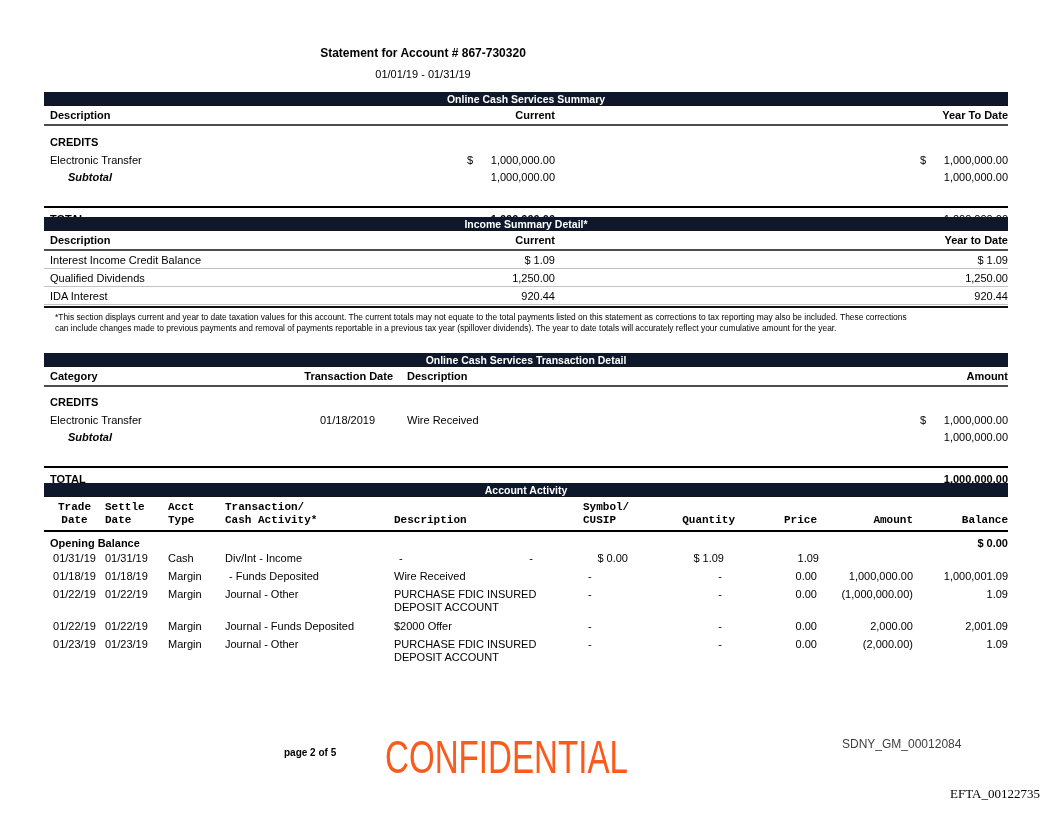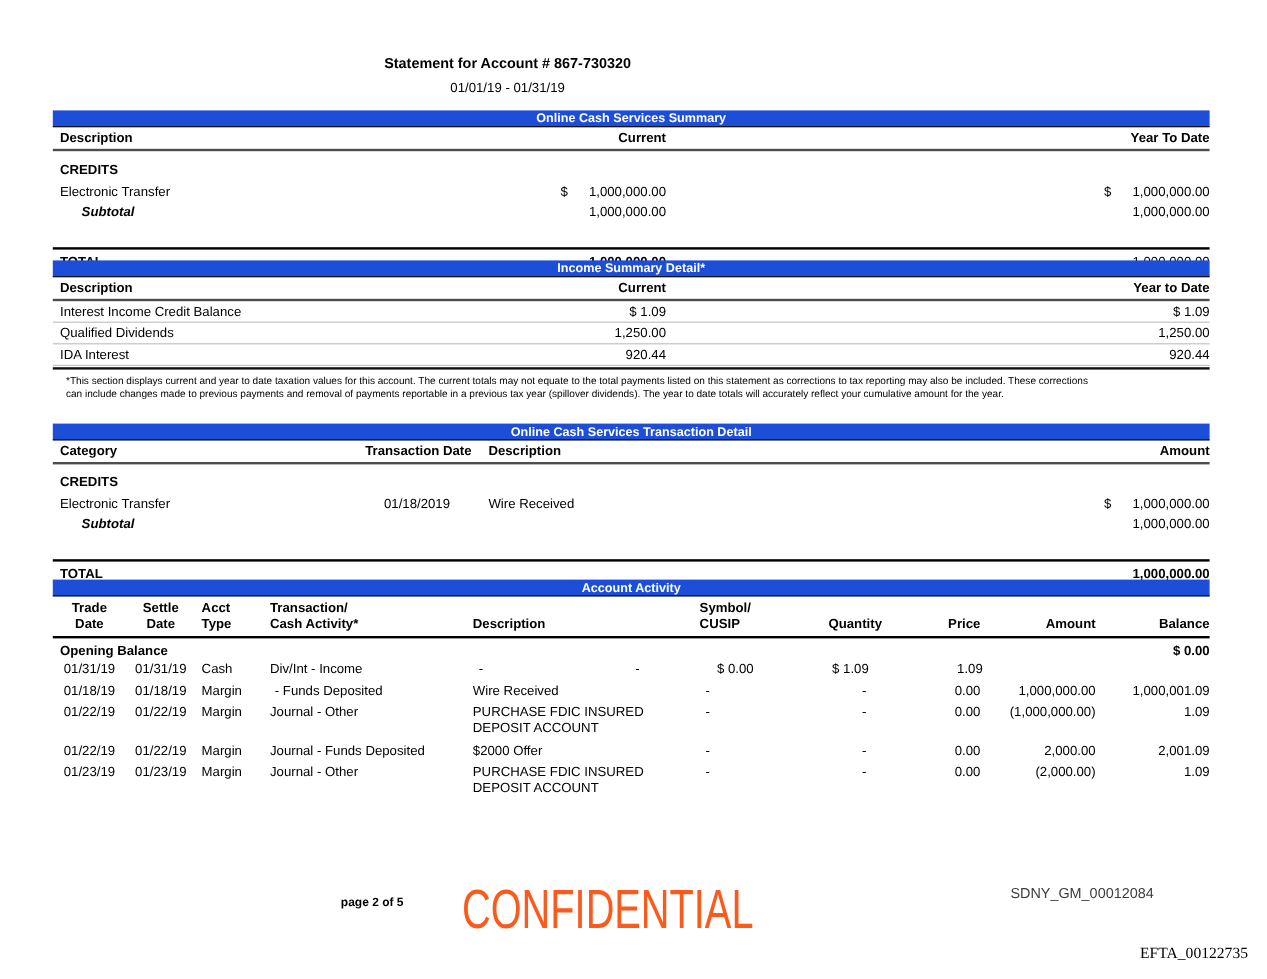--- a/index.html
+++ b/index.html
@@ -8,21 +8,21 @@
 
   .page { position:relative; width:1056px; height:816px; background:#fff; }
 
   
   .title-block { position:absolute; top:46px; left:0; width:846px; text-align:center; }
   .stmt-title { font-size:12px; font-weight:bold; }
   .stmt-period { font-size:11px; margin-top:8px; }
 
   
   .tbl { position:absolute; left:44px; width:964px; font-size:11px; line-height:14px; }
-  .bar { height:14px; line-height:14px; background:#1d4ed8; border-bottom:1px solid #141414;
+  .bar { height:14px; line-height:14px; background:#0f172a; border-bottom:1px solid #141414;
          color:#fff; font-weight:bold; text-align:center; font-size:10.5px; }
   .thead { display:flex; font-weight:bold; padding:2px 0 2px; border-bottom:2px solid #4d4d4d; white-space:nowrap; }
   .row { display:flex; white-space:nowrap; }
   .pl6 { padding-left:6px; }
   .bold { font-weight:bold; }
   .subtotal-label { font-weight:bold; font-style:italic; padding-left:24px; }
   .amt-box { display:inline-flex; justify-content:space-between; width:88px; }
 
   
   .c-desc { width:340px; padding-left:6px; }
@@ -45,23 +45,23 @@
   .c3-date { width:91px; text-align:center; }
   .c3-date-h { width:91px; text-align:right; }
   .c3-desc { flex:1; padding-left:14px; }
   .c3-amt  { width:150px; text-align:right; }
   .t3-credits { margin-top:8px; }
   .t3-r1 { margin-top:4px; }
   .t3-sub { margin-top:3px; }
 
   
   .aa-head { display:flex; font-weight:bold; padding:4px 0 3px; border-bottom:2px solid #000; white-space:nowrap; }
-  .aa-head .hl { line-height:13px; min-height:13px; }
+  .aa-head .hl { line-height:13px; min-height:13px;font-family:Liberation Mono, monospace; }
   .a1 { width:61px;  text-align:center; }
-  .a2 { width:58px;  text-align:center; }
+  .a2 { width:58px;  }
   .a-gap { width:5px; }
   .a3 { width:57px;  text-align:left; }
   .a4 { width:169px; text-align:left; }
   .a5 { width:189px; text-align:left; }
   .a6 { width:61px;  text-align:left; }
   .a7 { width:91px;  text-align:right; }
   .a8 { width:82px;  text-align:right; }
   .a9 { width:96px;  text-align:right; }
   .a10{ width:95px;  text-align:right; }
   .aa-row { display:flex; white-space:nowrap; line-height:13px; }

